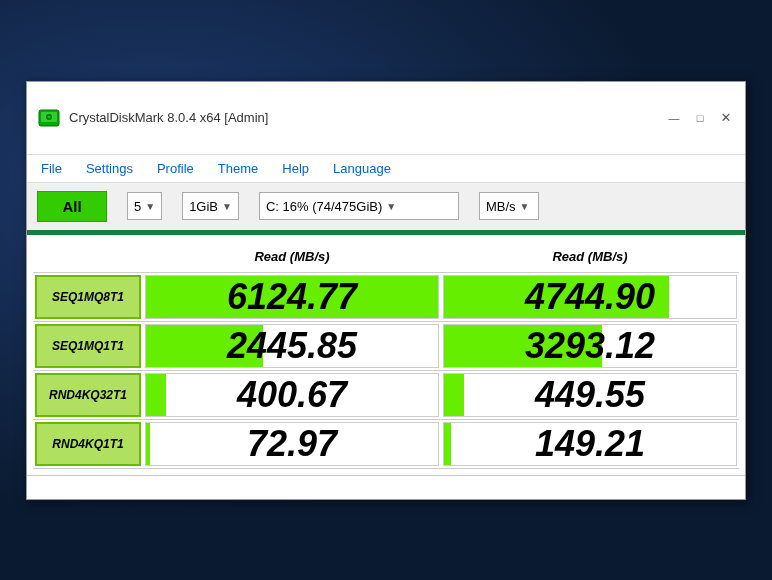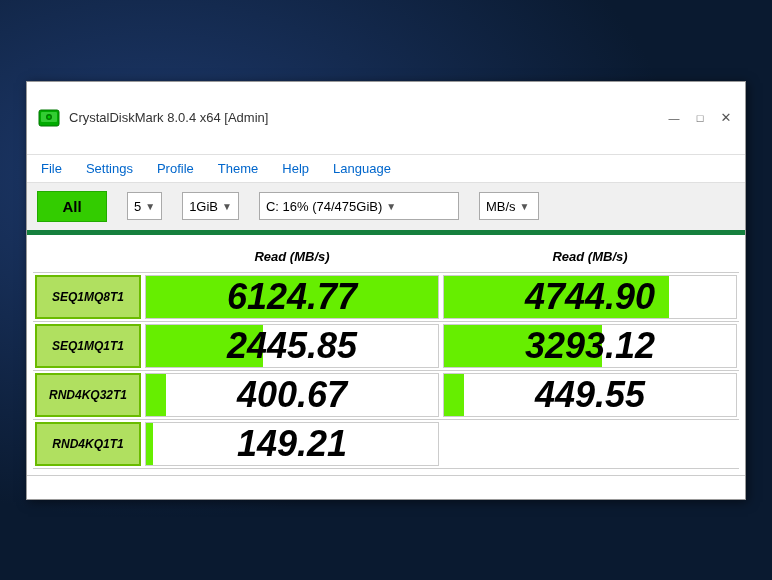--- a/index.html
+++ b/index.html
@@ -288,20 +288,24 @@
         <span class="cell-value">449.55</span>
       </div>
     </div>
 
     <div class="data-row">
       <div class="row-label">
         <span>RND4K</span>
           <br>
           <span>Q1T1</span>
       </div>
+      <div class="read-cell">
+        <div class="cell-bg" style="width:1.5%;"></div>
+        <span class="cell-value">72.97</span>
+      </div>
       <div class="write-cell">
         <div class="cell-bg" style="width:2.5%;"></div>
         <span class="cell-value">149.21</span>
       </div>
     </div>
   </div>
 
   <div class="status-bar">
     <span></span>
   </div>

